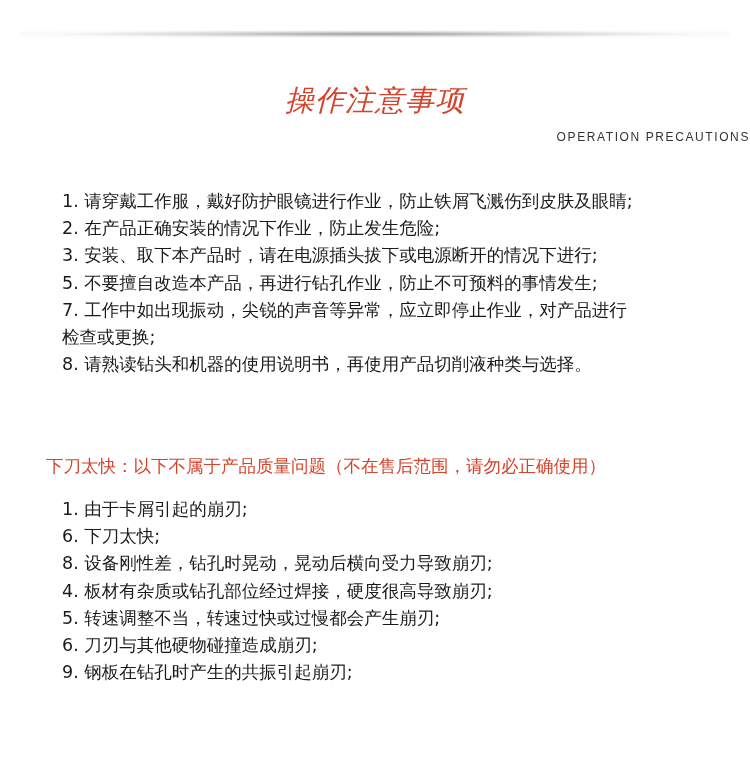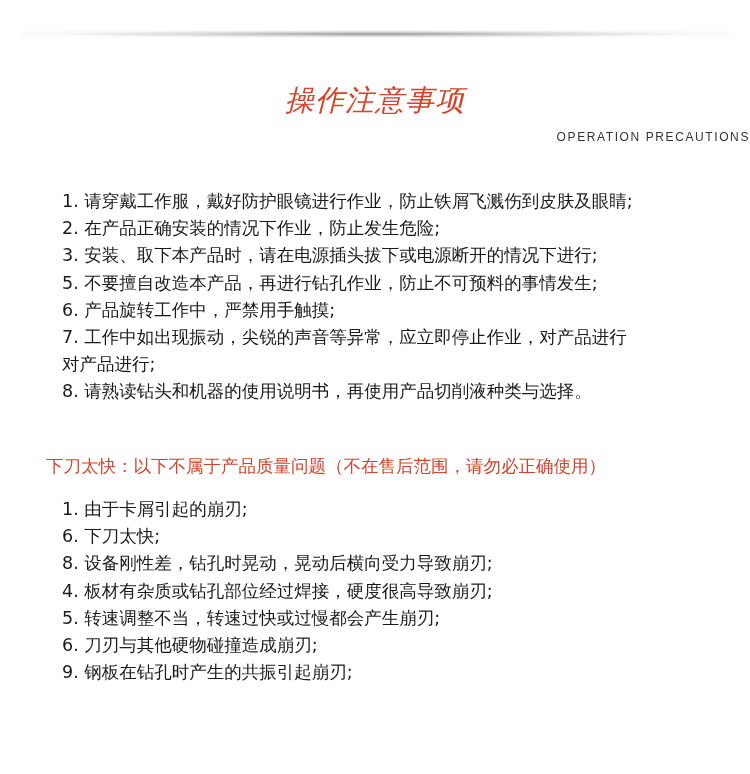--- a/index.html
+++ b/index.html
@@ -33,23 +33,22 @@
 <div class="shadow-divider"></div>
 
 <div class="title">操作注意事项</div>
 <div class="subtitle">OPERATION PRECAUTIONS</div>
 
 <ul class="list" id="precautions">
   <li>1. 请穿戴工作服，戴好防护眼镜进行作业，防止铁屑飞溅伤到皮肤及眼睛;</li>
   <li>2. 在产品正确安装的情况下作业，防止发生危险;</li>
   <li>3. 安装、取下本产品时，请在电源插头拔下或电源断开的情况下进行;</li>
   <li>5. 不要擅自改造本产品，再进行钻孔作业，防止不可预料的事情发生;</li>
-  <li>6. 产品旋转工作中，严禁用手触摸;</li>
   <li>7. 工作中如出现振动，尖锐的声音等异常，应立即停止作业，对产品进行</li>
-  <li>对产品进行;</li>
+  <li>检查或更换;</li>
   <li>8. 请熟读钻头和机器的使用说明书，再使用产品切削液种类与选择。</li>
 </ul>
 
 <div class="notice-head">下刀太快：以下不属于产品质量问题（不在售后范围，请勿必正确使用）</div>
 
 <ul class="list" id="issues">
   <li>1. 由于卡屑引起的崩刃;</li>
   <li>6. 下刀太快;</li>
   <li>8. 设备刚性差，钻孔时晃动，晃动后横向受力导致崩刃;</li>
   <li>4. 板材有杂质或钻孔部位经过焊接，硬度很高导致崩刃;</li>

